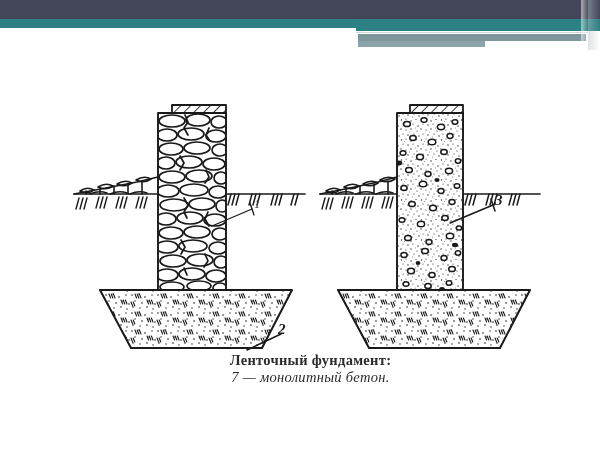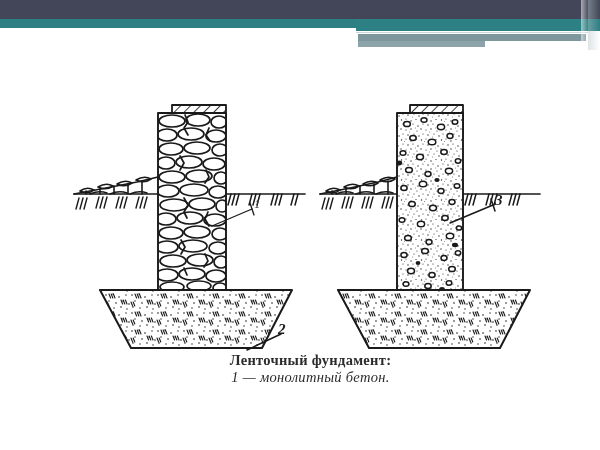--- a/index.html
+++ b/index.html
@@ -473,14 +473,14 @@
     </g>
     <text x="495" y="147" font-family="Liberation Serif, serif" font-size="15" font-weight="700" font-style="italic" fill="#1a1a1a" stroke="none">3</text>
   </g>
 
   </g>
 </svg>
 </div>
 
 <div id="caption">
   <div class="cap-line cap-title">Ленточный фундамент:</div>
-  <div class="cap-line cap-legend">1 — монолитный бетон.</div>
+  <div class="cap-line cap-legend">7 — монолитный бетон.</div>
 </div>
 
 </body></html>

